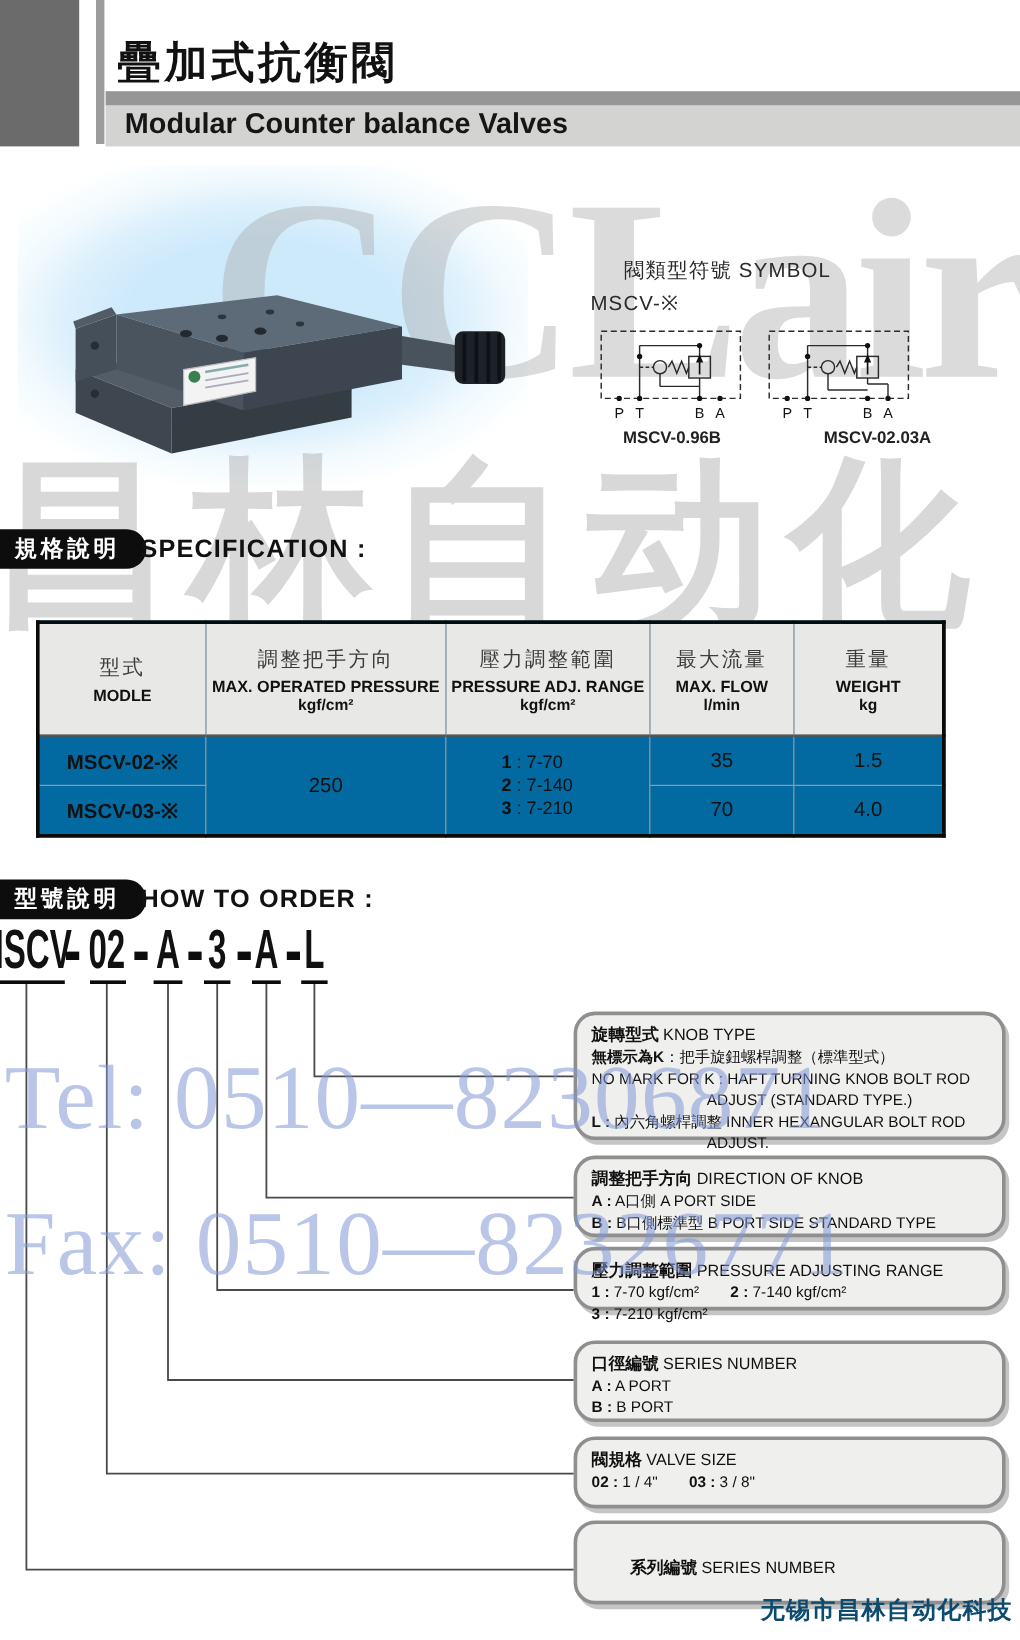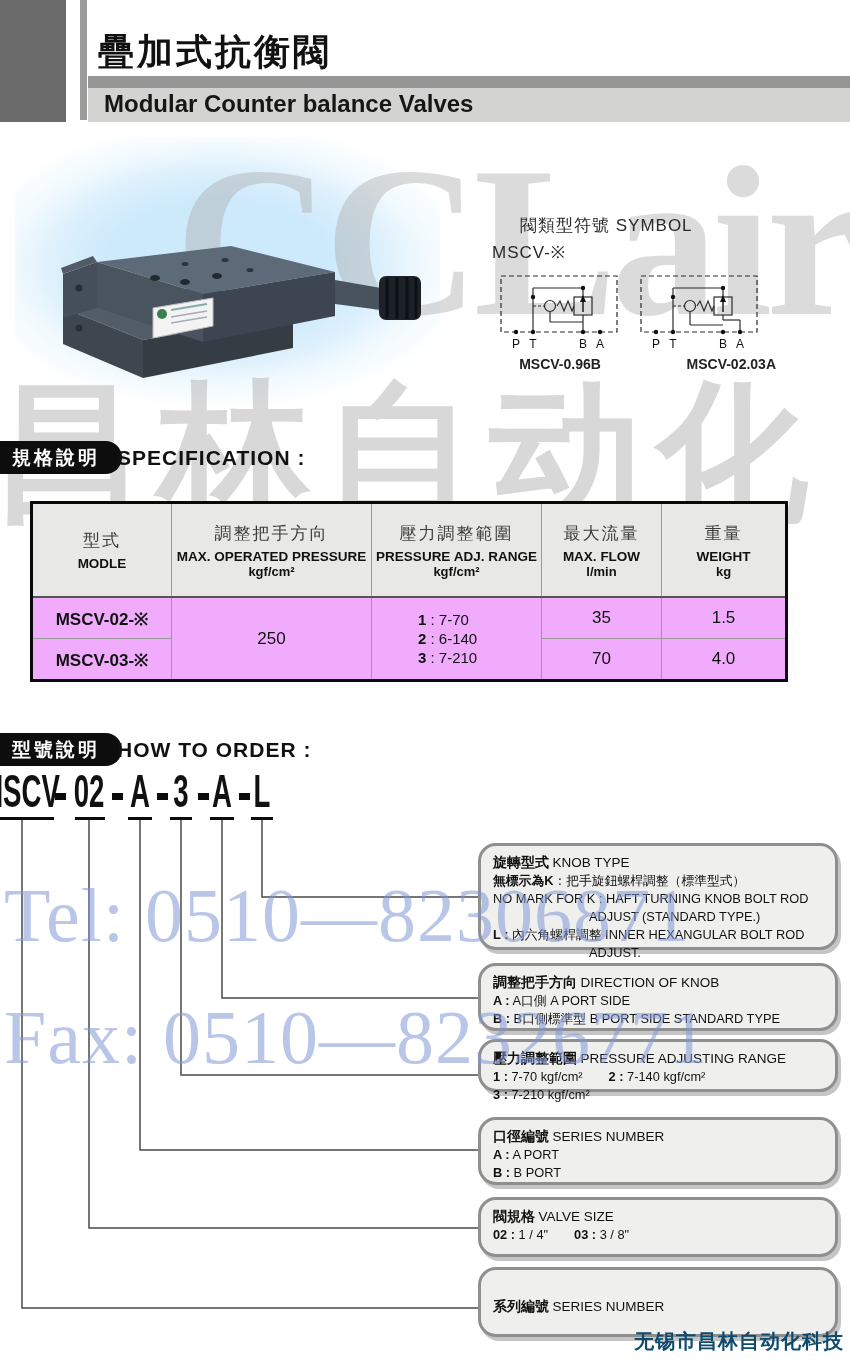--- a/index.html
+++ b/index.html
@@ -37,22 +37,22 @@
   .sym-cap{top:356px;width:150px;text-align:center;font-size:14px;font-weight:700;color:#222;z-index:3;}
   .sym-cap.b{left:485px;} .sym-cap.a{left:626px;text-align:right;}
 
   
   .pill{left:-28px;height:33px;background:#0d0d0d;border-radius:17px;color:#fff;
         font-size:19px;font-weight:700;letter-spacing:3px;line-height:33px;
         padding:0 22px 0 40px;z-index:3;}
   .sec-head{left:117px;font-size:21px;font-weight:700;letter-spacing:1px;z-index:3;}
 
   
-  .spec-table{left:30px;top:501px;border-collapse:collapse;z-index:3;position:absolute;
-              background:#f0abfc;}
+  .spec-table{left:30px;top:517px;border-collapse:collapse;z-index:3;position:absolute;
+              background:#0369a1;}
   .spec-table td,.spec-table th{border:1px solid #999;}
   .spec-table{border:3px solid #0a0a0a;}
   .spec-table thead th{background:#e8e8e6;height:90px;vertical-align:middle;
                        border-bottom:2px solid #555;font-weight:normal;}
   .th-zh{font-size:17px;color:#3d3d3d;letter-spacing:2px;}
   .th-en{font-size:13.5px;font-weight:700;color:#111;margin-top:4px;letter-spacing:0;}
   .th-unit{font-size:13px;font-weight:700;color:#111;}
   .spec-table tbody td{height:38px;text-align:center;vertical-align:middle;font-size:17px;}
   .cell-model{font-weight:700;}
   .cell-range{text-align:left !important;padding-left:46px;}
@@ -235,21 +235,21 @@
           <div class="th-unit">kg</div>
         </th>
       </tr>
     </thead>
     <tbody>
       <tr>
         <td class="cell-model">MSCV-02-※</td>
         <td rowspan="2">250</td>
         <td rowspan="2" class="cell-range">
           <div class="range-line"><b>1</b><span> : 7-70</span></div>
-          <div class="range-line"><b>2</b><span> : 6-140</span></div>
+          <div class="range-line"><b>2</b><span> : 7-140</span></div>
           <div class="range-line"><b>3</b><span> : 7-210</span></div>
         </td>
         <td>35</td>
         <td>1.5</td>
       </tr>
       <tr>
         <td class="cell-model">MSCV-03-※</td>
         <td>70</td>
         <td>4.0</td>
       </tr>
@@ -314,17 +314,17 @@
     <div class="oline"><b>A :</b><span> A PORT</span></div>
     <div class="oline"><b>B :</b><span> B PORT</span></div>
   </div>
 
   <div class="abs obox" style="top:1197px;height:60px;">
     <div class="oline"><span class="t-zh">閥規格</span> <span class="t-en">VALVE SIZE</span></div>
     <div class="oline"><b>02 :</b><span> 1 / 4"</span><b class="p2">03 :</b><span> 3 / 8"</span></div>
   </div>
 
   <div class="abs obox" style="top:1267px;height:70px;">
-    <div class="oline" style="margin-top:20px;"><span class="t-zh">系列編號</span> <span class="t-en">SERIES NUMBER</span></div>
+    <div class="oline" style="margin-top:20px;margin-left:32px;"><span class="t-zh">系列編號</span> <span class="t-en">SERIES NUMBER</span></div>
   </div>
 
   <div class="abs footer">无锡市昌林自动化科技</div>
 </div>
 
 </body></html>

